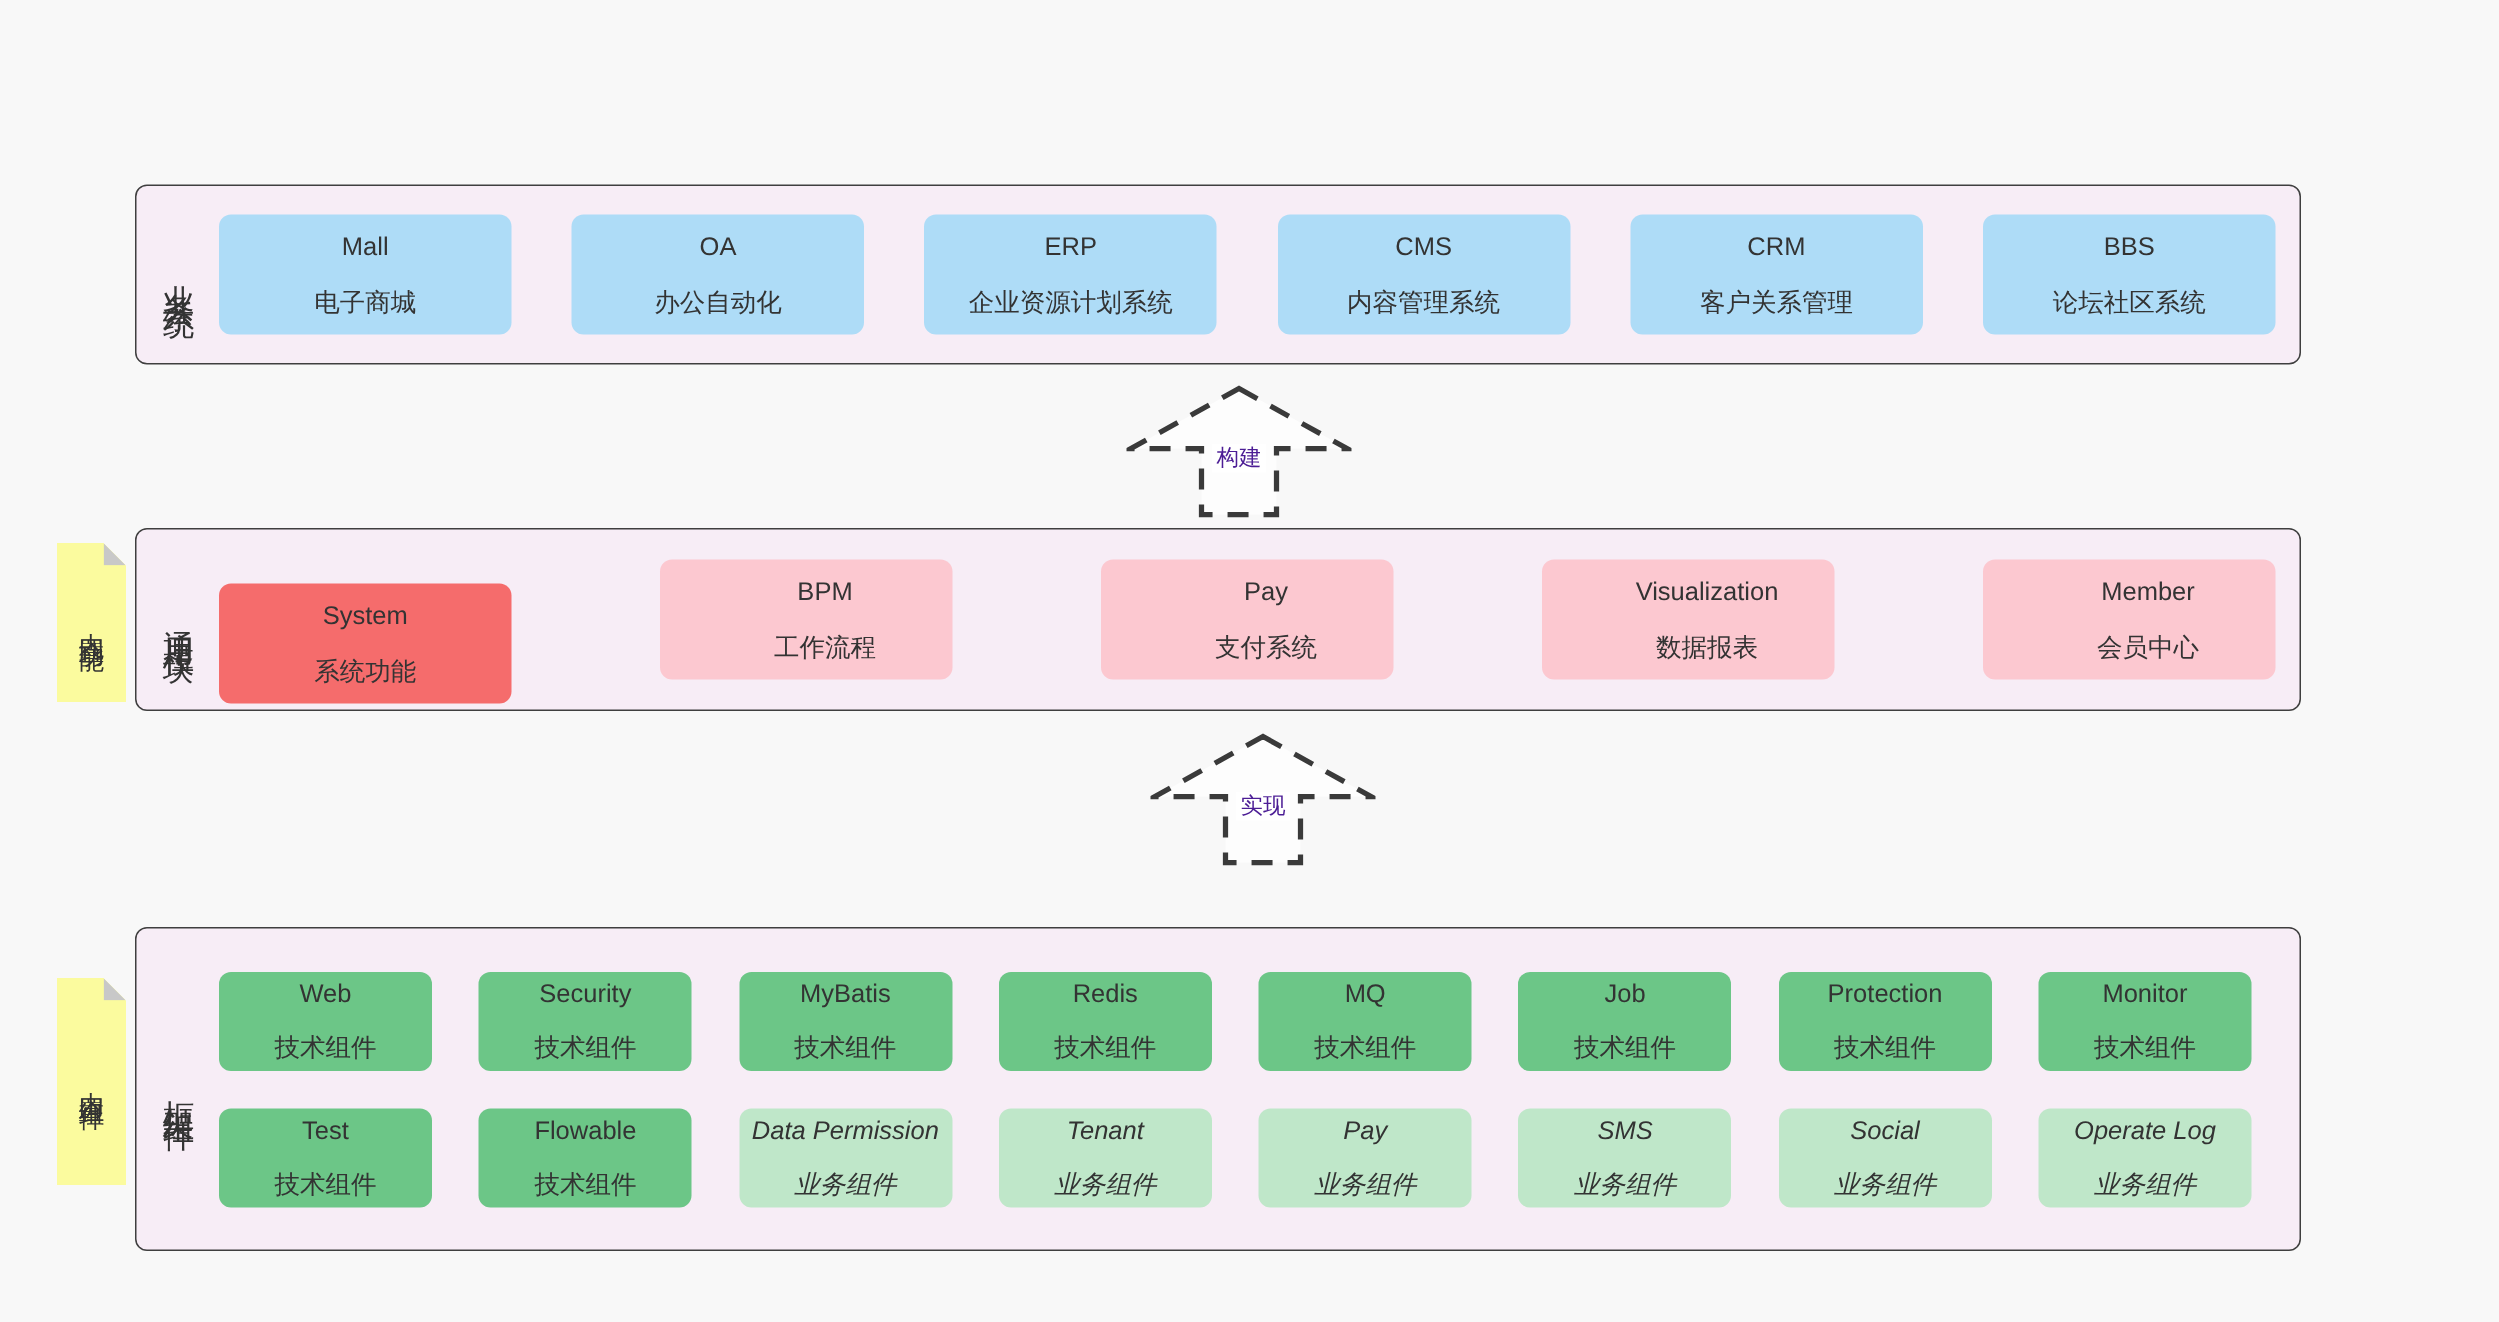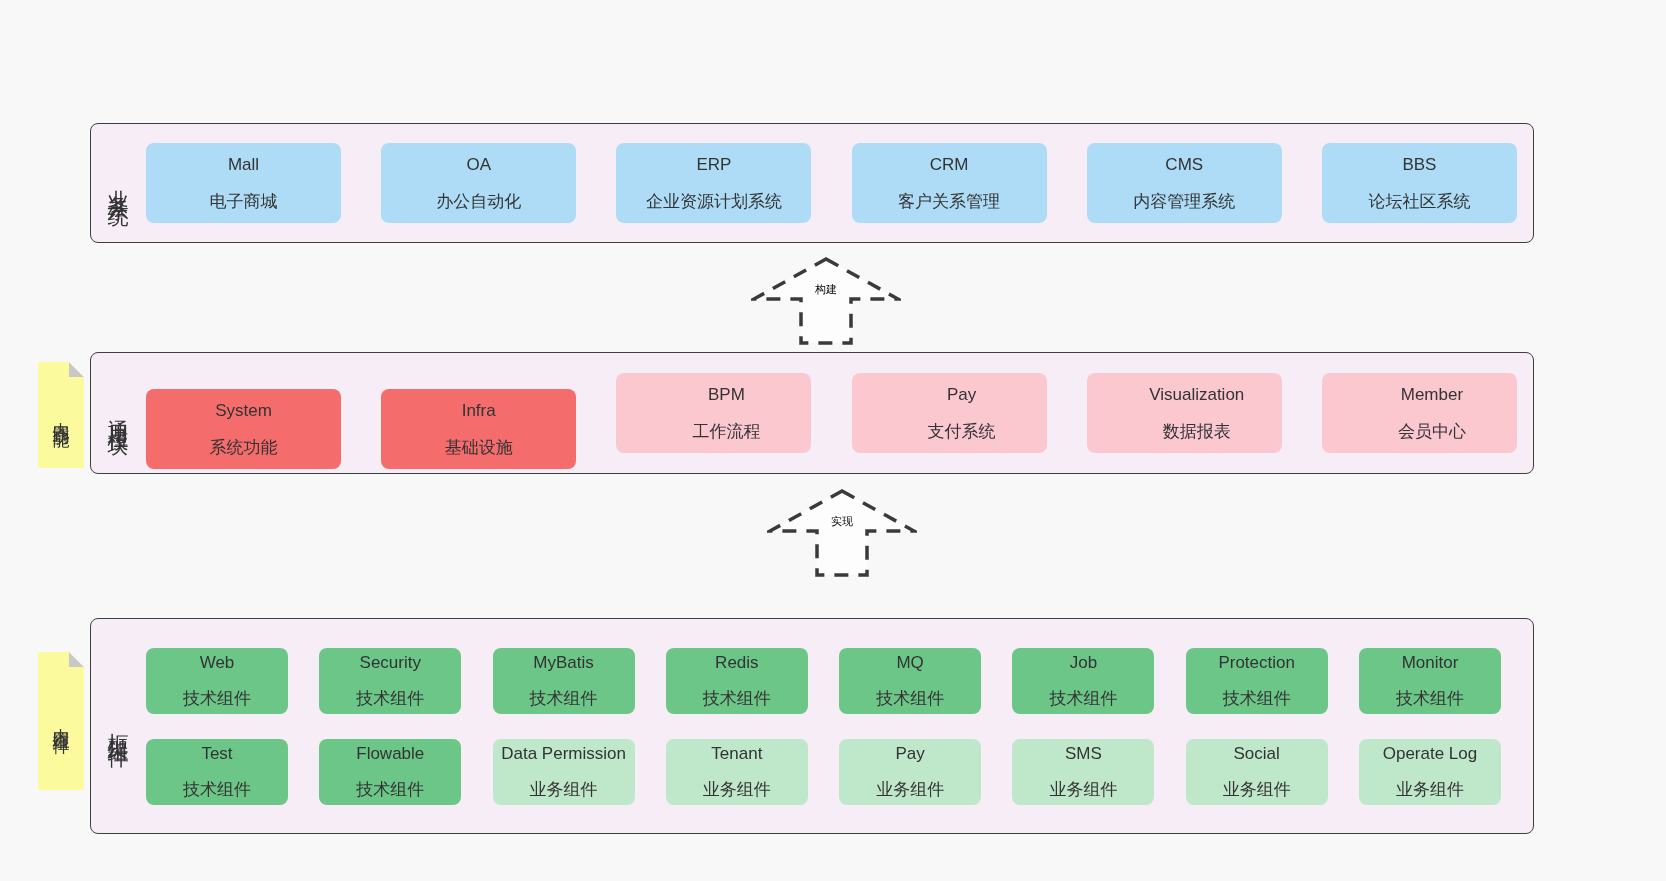--- a/index.html
+++ b/index.html
@@ -43,21 +43,21 @@
   }
   #panel-business .box, #panel-modules .box { width:195px; height:80px; }
   #panel-components .box { width:142px; height:66px; }
 
   .box-title, .box-subtitle { font-size:17px; line-height:1.25; color:#333; }
 
   .blue        { background: var(--c-blue,        #aedcf7); }
   .red         { background: var(--c-red,         #f56c6c); margin-top: 32px; }
   .pink        { background: var(--c-pink,        #fcc8d0); padding-left: 29px; }
   .green-dark  { background: var(--c-green-dark,  #6cc687); }
-  .green-light { background: var(--c-green-light, #bfe7c9); }
+  .green-light { background: var(--c-green-light, #bfe7c9); font-style: italic; }
 
   
   .sticky {
     position:absolute; left:38px; width:46px;
     background: var(--c-sticky, #fbfb9e);
     display:flex; align-items:center; justify-content:center;
     clip-path: polygon(0 0, calc(100% - 15px) 0, 100% 15px, 100% 100%, 0 100%);
   }
   .sticky::after {
     content:""; position:absolute; top:0; right:0; width:15px; height:15px;
@@ -66,22 +66,22 @@
   }
   #sticky-modules    { top:362px; height:106px; }
   #sticky-components { top:652px; height:138px; }
   .sticky .vlabel { font-size:17px; letter-spacing:3px; }
 
   
   .arrow { position:absolute; width:150px; height:90px; }
   #arrow-build { left:751px; top:256px; }
   #arrow-impl  { left:767px; top:488px; }
   .arrow-label {
-    position:absolute; left:50%; top:26px; transform:translateX(-50%);
-    background:#ffffff; padding:0 3px; font-size:11px; color:#000000; white-space:nowrap;
+    position:absolute; left:50%; top:40px; transform:translateX(-50%);
+    background:#ffffff; padding:0 3px; font-size:15px; color:#4c1d95; white-space:nowrap;
   }
 </style>
 </head>
 <body>
 
 <div class="canvas">
 
   <section class="panel" id="panel-business">
     <div class="vlabel-col">
       <span class="vlabel">业务系统</span>
@@ -93,26 +93,26 @@
   </div>
         <div class="box blue">
     <div class="box-title">OA</div>
     <div class="box-subtitle">办公自动化</div>
   </div>
         <div class="box blue">
     <div class="box-title">ERP</div>
     <div class="box-subtitle">企业资源计划系统</div>
   </div>
         <div class="box blue">
+    <div class="box-title">CMS</div>
+    <div class="box-subtitle">内容管理系统</div>
+  </div>
+        <div class="box blue">
     <div class="box-title">CRM</div>
     <div class="box-subtitle">客户关系管理</div>
-  </div>
-        <div class="box blue">
-    <div class="box-title">CMS</div>
-    <div class="box-subtitle">内容管理系统</div>
   </div>
         <div class="box blue">
     <div class="box-title">BBS</div>
     <div class="box-subtitle">论坛社区系统</div>
   </div>
       </div>
   </section>
 
   <div class="arrow" id="arrow-build">
     <svg width="150" height="90" viewBox="0 0 150 90">
@@ -127,24 +127,20 @@
 
   <section class="panel" id="panel-modules">
     <div class="vlabel-col">
       <span class="vlabel">通用模块</span>
     </div>
     <div class="boxes">
         <div class="box red">
     <div class="box-title">System</div>
     <div class="box-subtitle">系统功能</div>
   </div>
-        <div class="box red">
-    <div class="box-title">Infra</div>
-    <div class="box-subtitle">基础设施</div>
-  </div>
         <div class="box pink">
     <div class="box-title">BPM</div>
     <div class="box-subtitle">工作流程</div>
   </div>
         <div class="box pink">
     <div class="box-title">Pay</div>
     <div class="box-subtitle">支付系统</div>
   </div>
         <div class="box pink">
     <div class="box-title">Visualization</div>

